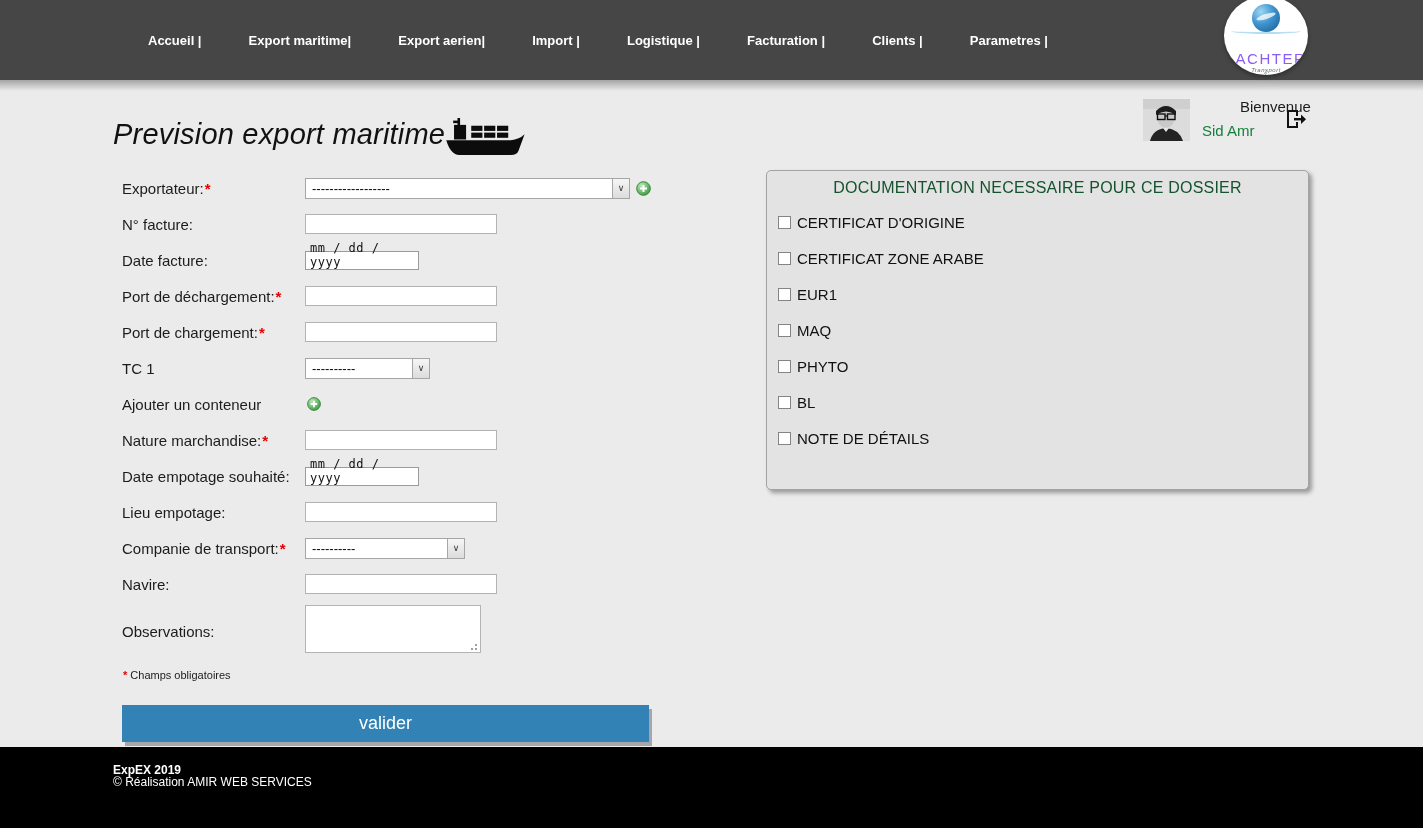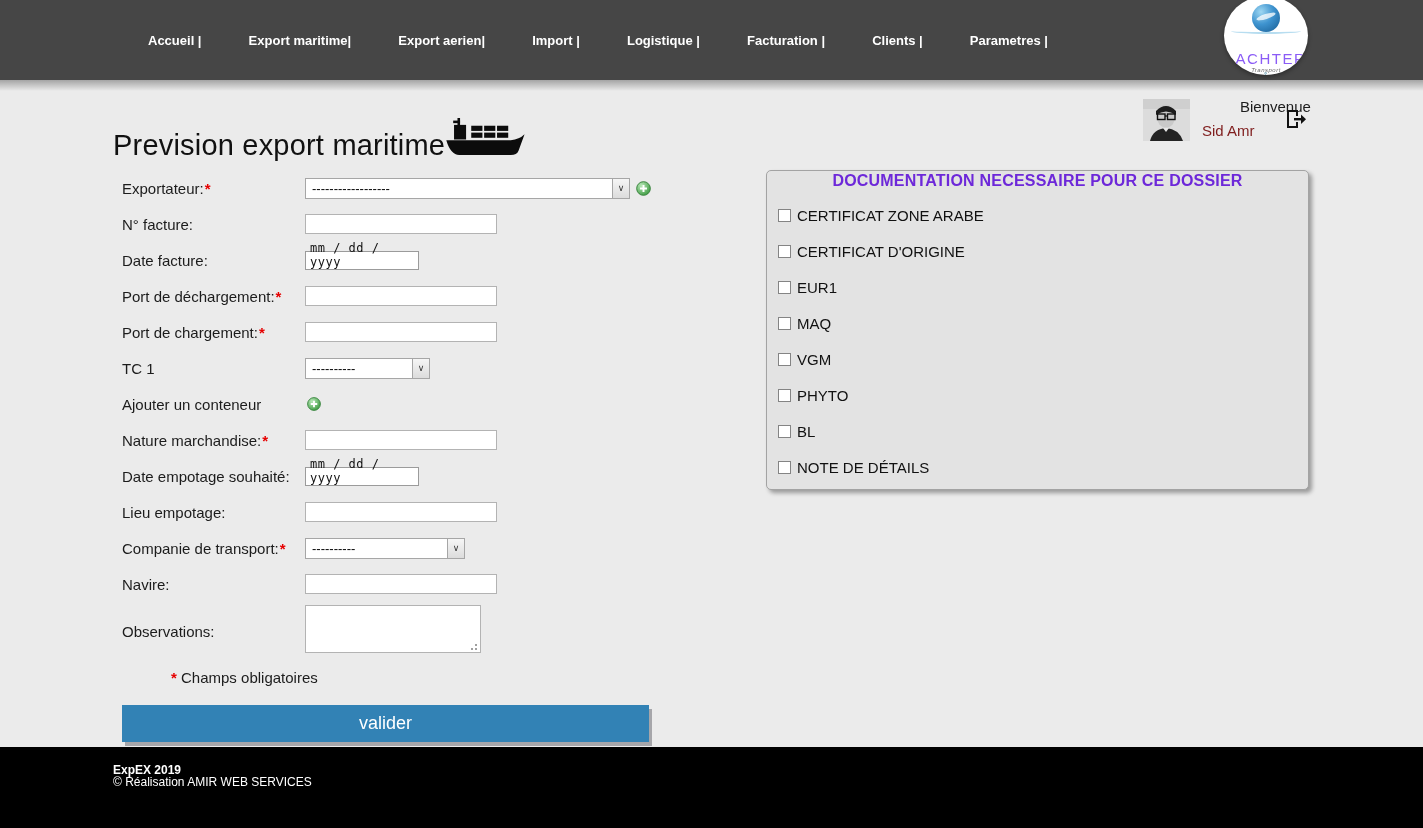--- a/index.html
+++ b/index.html
@@ -27,25 +27,25 @@
     background:rgba(255,255,255,.75); border-radius:50%; transform:rotate(-18deg); }
   .wave-line { width:70px; height:6px; margin:-4px auto 0;
     border-bottom:2px solid #b7ddf0; border-radius:50%; }
   .brand-name { font-size:15px; letter-spacing:1.5px; color:#8b5cf6; margin-top:16px; }
   .brand-sub { font-size:6px; color:#6a6a6a; font-style:italic; letter-spacing:.5px; }
   .brand-anchor { font-size:9px; color:#111; line-height:9px; }
 
   
   .avatar { position:absolute; left:1143px; top:99px; width:47px; height:42px; display:block; }
   .greet  { position:absolute; left:1202px; top:98px;  font-size:15px; color:#1c1c1c;margin-left:38px; }
-  .uname  { position:absolute; left:1202px; top:122px; font-size:15px; color:#7f1d1d; }
+  .uname  { position:absolute; left:1202px; top:122px; font-size:15px; color:#15803d; }
   .logout { position:absolute; left:1283px; top:107px; width:24px; height:24px; cursor:pointer; }
 
   
-  .title-wrap { position:absolute; left:113px; top:118px; display:flex; align-items:flex-end; gap:0; }
+  .title-wrap { position:absolute; left:113px; top:118px; display:flex; align-items:flex-start; gap:0;font-style:italic; }
   .page-title { font-size:29px; font-weight:400; color:#111; letter-spacing:.2px; }
   .ship-icon { width:80px; height:43px; margin-bottom:1px; }
 
   
   .form { position:absolute; left:122px; top:170px; width:545px; }
   .row { height:36px; display:flex; align-items:center; }
   .row.tall { height:58px; }
   .flabel { width:183px; font-size:15px; color:#1c1c1c; flex:none; }
   .req { color:#e60000; font-weight:700; margin-left:1px; }
 
@@ -62,30 +62,30 @@
   .w-xl { width:325px; } .w-sm { width:125px; } .w-md { width:160px; }
 
   .plus-btn { display:inline-flex; margin-left:6px; cursor:pointer; }
 
   .ta-wrap { position:relative; }
   .ta { width:176px; height:48px; border:1px solid #b3b3b3; background:#fff; resize:none;
     font-family:"Liberation Sans",sans-serif; font-size:13px; padding:2px 4px; outline:none; }
   .ta-grip { position:absolute; right:4px; bottom:7px; width:2px; height:2px; background:#a0a0a0;
     box-shadow:-4px 0 0 #a0a0a0, 0 -4px 0 #a0a0a0; pointer-events:none; }
 
-  .note { position:absolute; left:122px; top:669px; font-size:15px; color:#1c1c1c;margin-left:48px; }
+  .note { position:absolute; left:122px; top:669px; font-size:11px; color:#1c1c1c; }
   .submit { position:absolute; left:122px; top:705px; width:527px; height:37px;
     background:#3282b5; color:#fff; font-size:18px; font-weight:400; border:none;
     font-family:"Liberation Sans",sans-serif; box-shadow:3px 4px 0 #a6a6aa; cursor:pointer; }
 
   
   .docs { position:absolute; left:766px; top:170px; width:543px; height:320px;
     background:#e3e3e3; border:1px solid #a3a3a3; border-radius:5px;
     box-shadow:3px 3px 4px rgba(0,0,0,.35); }
-  .docs-title { text-align:center; font-size:16px; font-weight:700; color:#6d28d9; margin-top:1px; letter-spacing:.2px; }
+  .docs-title { text-align:center; font-size:16px; font-weight:400; color:#14532d; margin-top:8px; letter-spacing:.2px; }
   .docs-list { margin-top:7px; }
   .doc-row { height:36px; display:flex; align-items:center; gap:6px; padding-left:11px; cursor:pointer; }
   .cb { width:13px; height:13px; background:#fff; border:1px solid #848484; flex:none; }
   .doc-label { font-size:15px; color:#111; }
 
   
   .footer { position:absolute; left:0; top:747px; width:100%; height:81px; background:#000; color:#fff; }
   .f1 { position:absolute; left:113px; top:16px;  font-size:12px; font-weight:700; }
   .f2 { position:absolute; left:113px; top:28px; font-size:12px; font-weight:400; }
 </style>
@@ -265,37 +265,33 @@
     <span>Champs obligatoires</span>
   </div>
 
   <button class="submit">valider</button>
 
   <div class="docs">
     <div class="docs-title">DOCUMENTATION NECESSAIRE POUR CE DOSSIER</div>
     <div class="docs-list">
       <label class="doc-row">
         <span class="cb"></span>
+        <span class="doc-label">CERTIFICAT D'ORIGINE</span>
+      </label>
+      <label class="doc-row">
+        <span class="cb"></span>
         <span class="doc-label">CERTIFICAT ZONE ARABE</span>
       </label>
       <label class="doc-row">
         <span class="cb"></span>
-        <span class="doc-label">CERTIFICAT D'ORIGINE</span>
-      </label>
-      <label class="doc-row">
-        <span class="cb"></span>
         <span class="doc-label">EUR1</span>
       </label>
       <label class="doc-row">
         <span class="cb"></span>
         <span class="doc-label">MAQ</span>
-      </label>
-      <label class="doc-row">
-        <span class="cb"></span>
-        <span class="doc-label">VGM</span>
       </label>
       <label class="doc-row">
         <span class="cb"></span>
         <span class="doc-label">PHYTO</span>
       </label>
       <label class="doc-row">
         <span class="cb"></span>
         <span class="doc-label">BL</span>
       </label>
       <label class="doc-row">

